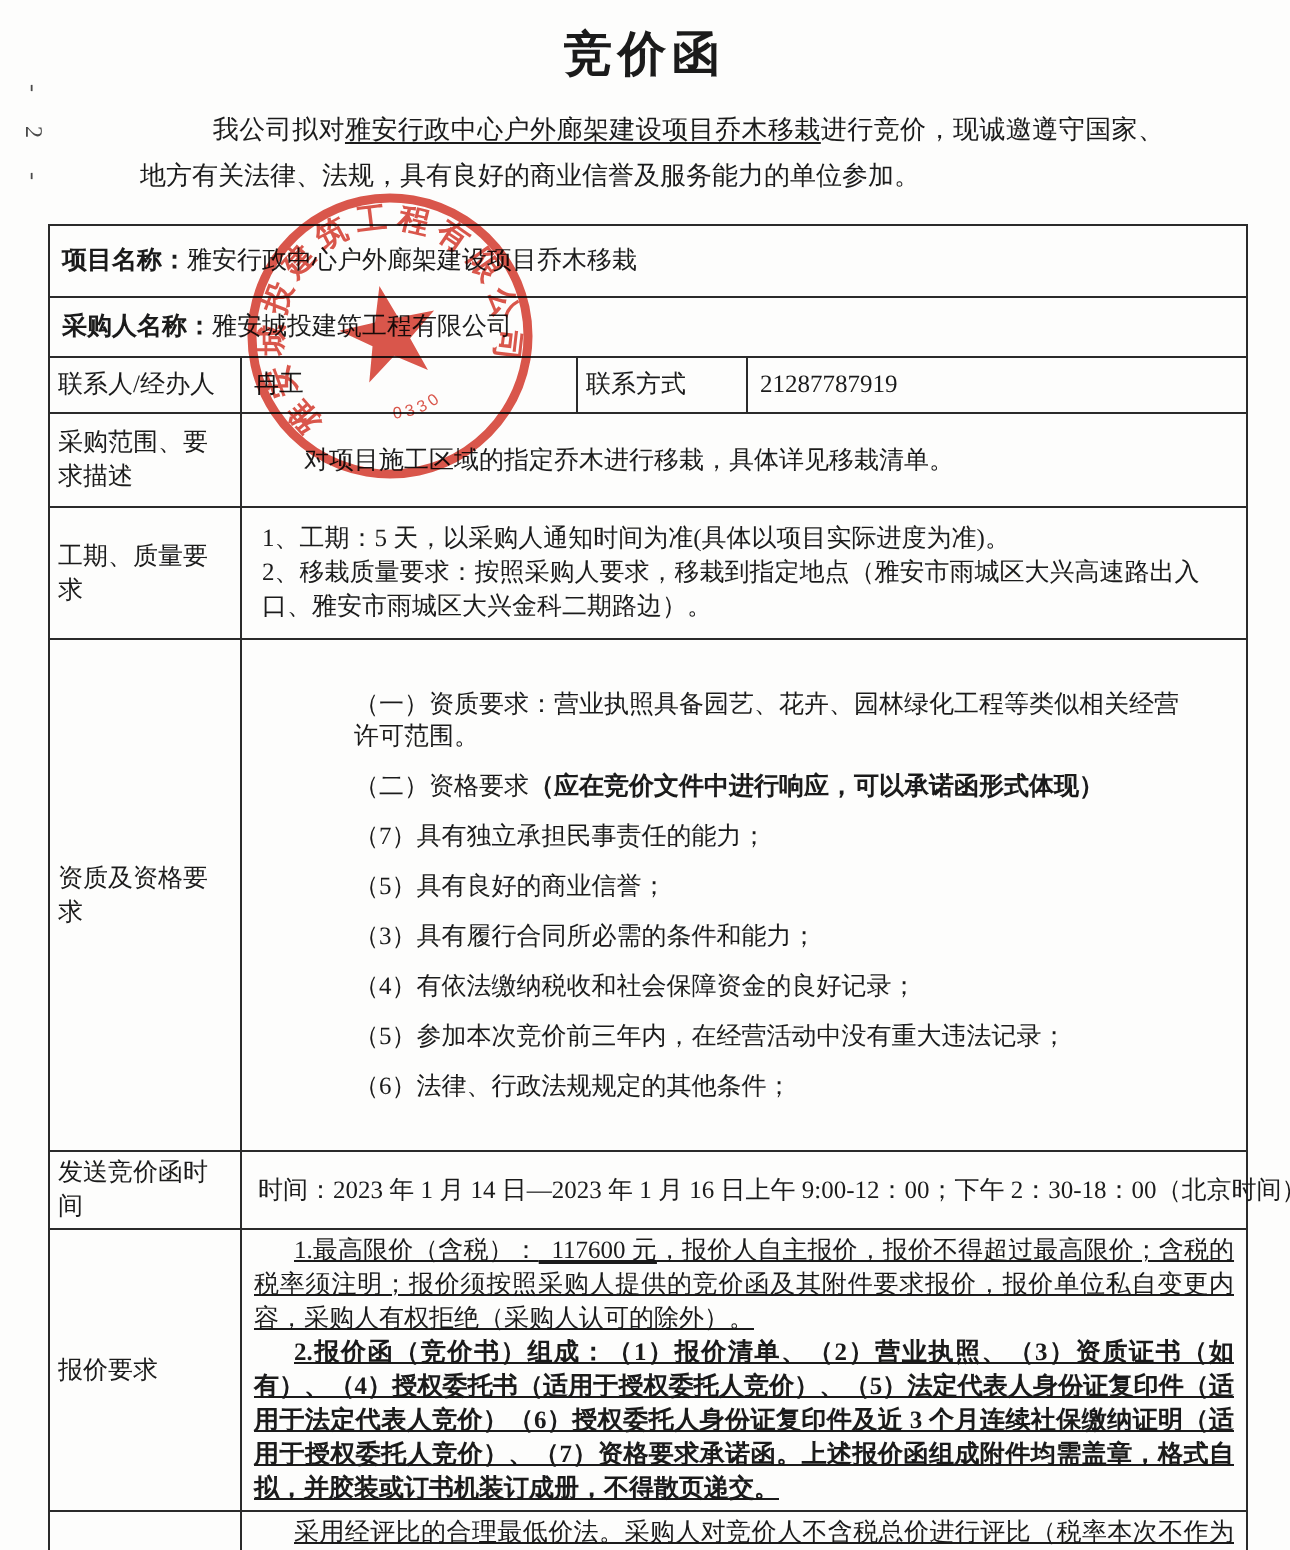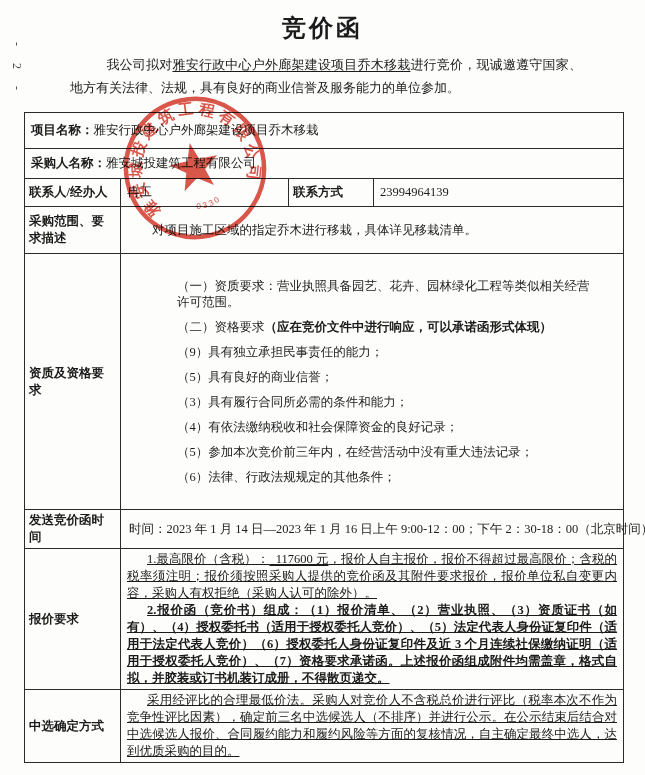--- a/index.html
+++ b/index.html
@@ -39,21 +39,21 @@
     line-height:17px;
   }
   table.bid th, table.bid td{
     border:1.4px solid #2b2b2b;
     vertical-align:middle;
     padding:2px 6px;
     text-align:left;
     font-weight:400;
   }
   table.bid th{
-    font-weight:700;
+    font-weight:400;
     padding-left:4px;
     font-size:12.5px;
     margin-left:35px;
   }
   tr.r1{height:36px} tr.r2{height:30px} tr.r3{height:28px}
   tr.r4{height:47px} tr.r5{height:66px} tr.r6{height:227px}
   tr.r7{height:25px} tr.r8{height:128px} tr.r9{height:65px}
   .cell-label-inline{ font-weight:700; }
   .scope-text{ text-indent:2em; padding-right:4px; }
   .sched-line{ padding-left:4px; }
@@ -94,35 +94,42 @@
         <tr class="r1">
       <td colspan="4"><span class="cell-label-inline">项目名称：</span><span>雅安行政中心户外廊架建设项目乔木移栽</span></td>
     </tr>
     <tr class="r2">
       <td colspan="4"><span class="cell-label-inline">采购人名称：</span><span>雅安城投建筑工程有限公司</span></td>
     </tr>
     <tr class="r3">
       <th>联系人/经办人</th>
       <td>冉工</td>
       <th>联系方式</th>
-      <td>23994964139</td>
+      <td>21287787919</td>
     </tr>
     <tr class="r4">
       <th>采购范围、要求描述</th>
       <td colspan="3">
         <div class="scope-text">对项目施工区域的指定乔木进行移栽，具体详见移栽清单。</div>
+      </td>
+    </tr>
+    <tr class="r5">
+      <th>工期、质量要求</th>
+      <td colspan="3">
+        <div class="sched-line">1、工期：5 天，以采购人通知时间为准(具体以项目实际进度为准)。</div>
+        <div class="sched-line">2、移栽质量要求：按照采购人要求，移栽到指定地点（雅安市雨城区大兴高速路出入口、雅安市雨城区大兴金科二期路边）。</div>
       </td>
     </tr>
     <tr class="r6">
       <th>资质及资格要求</th>
       <td colspan="3" style="padding:16px">
         <div class="qual-box">
           <div class="qual-line">（一）资质要求：营业执照具备园艺、花卉、园林绿化工程等类似相关经营许可范围。</div>
           <div class="qual-line"><span>（二）资格要求</span><span class="bold">（应在竞价文件中进行响应，可以承诺函形式体现）</span></div>
-          <div class="qual-line">（9）具有独立承担民事责任的能力；</div>
+          <div class="qual-line">（7）具有独立承担民事责任的能力；</div>
           <div class="qual-line">（5）具有良好的商业信誉；</div>
           <div class="qual-line">（3）具有履行合同所必需的条件和能力；</div>
           <div class="qual-line">（4）有依法缴纳税收和社会保障资金的良好记录；</div>
           <div class="qual-line">（5）参加本次竞价前三年内，在经营活动中没有重大违法记录；</div>
           <div class="qual-line">（6）法律、行政法规规定的其他条件；</div>
         </div>
       </td>
     </tr>
     <tr class="r7">
       <th>发送竞价函时间</th>

